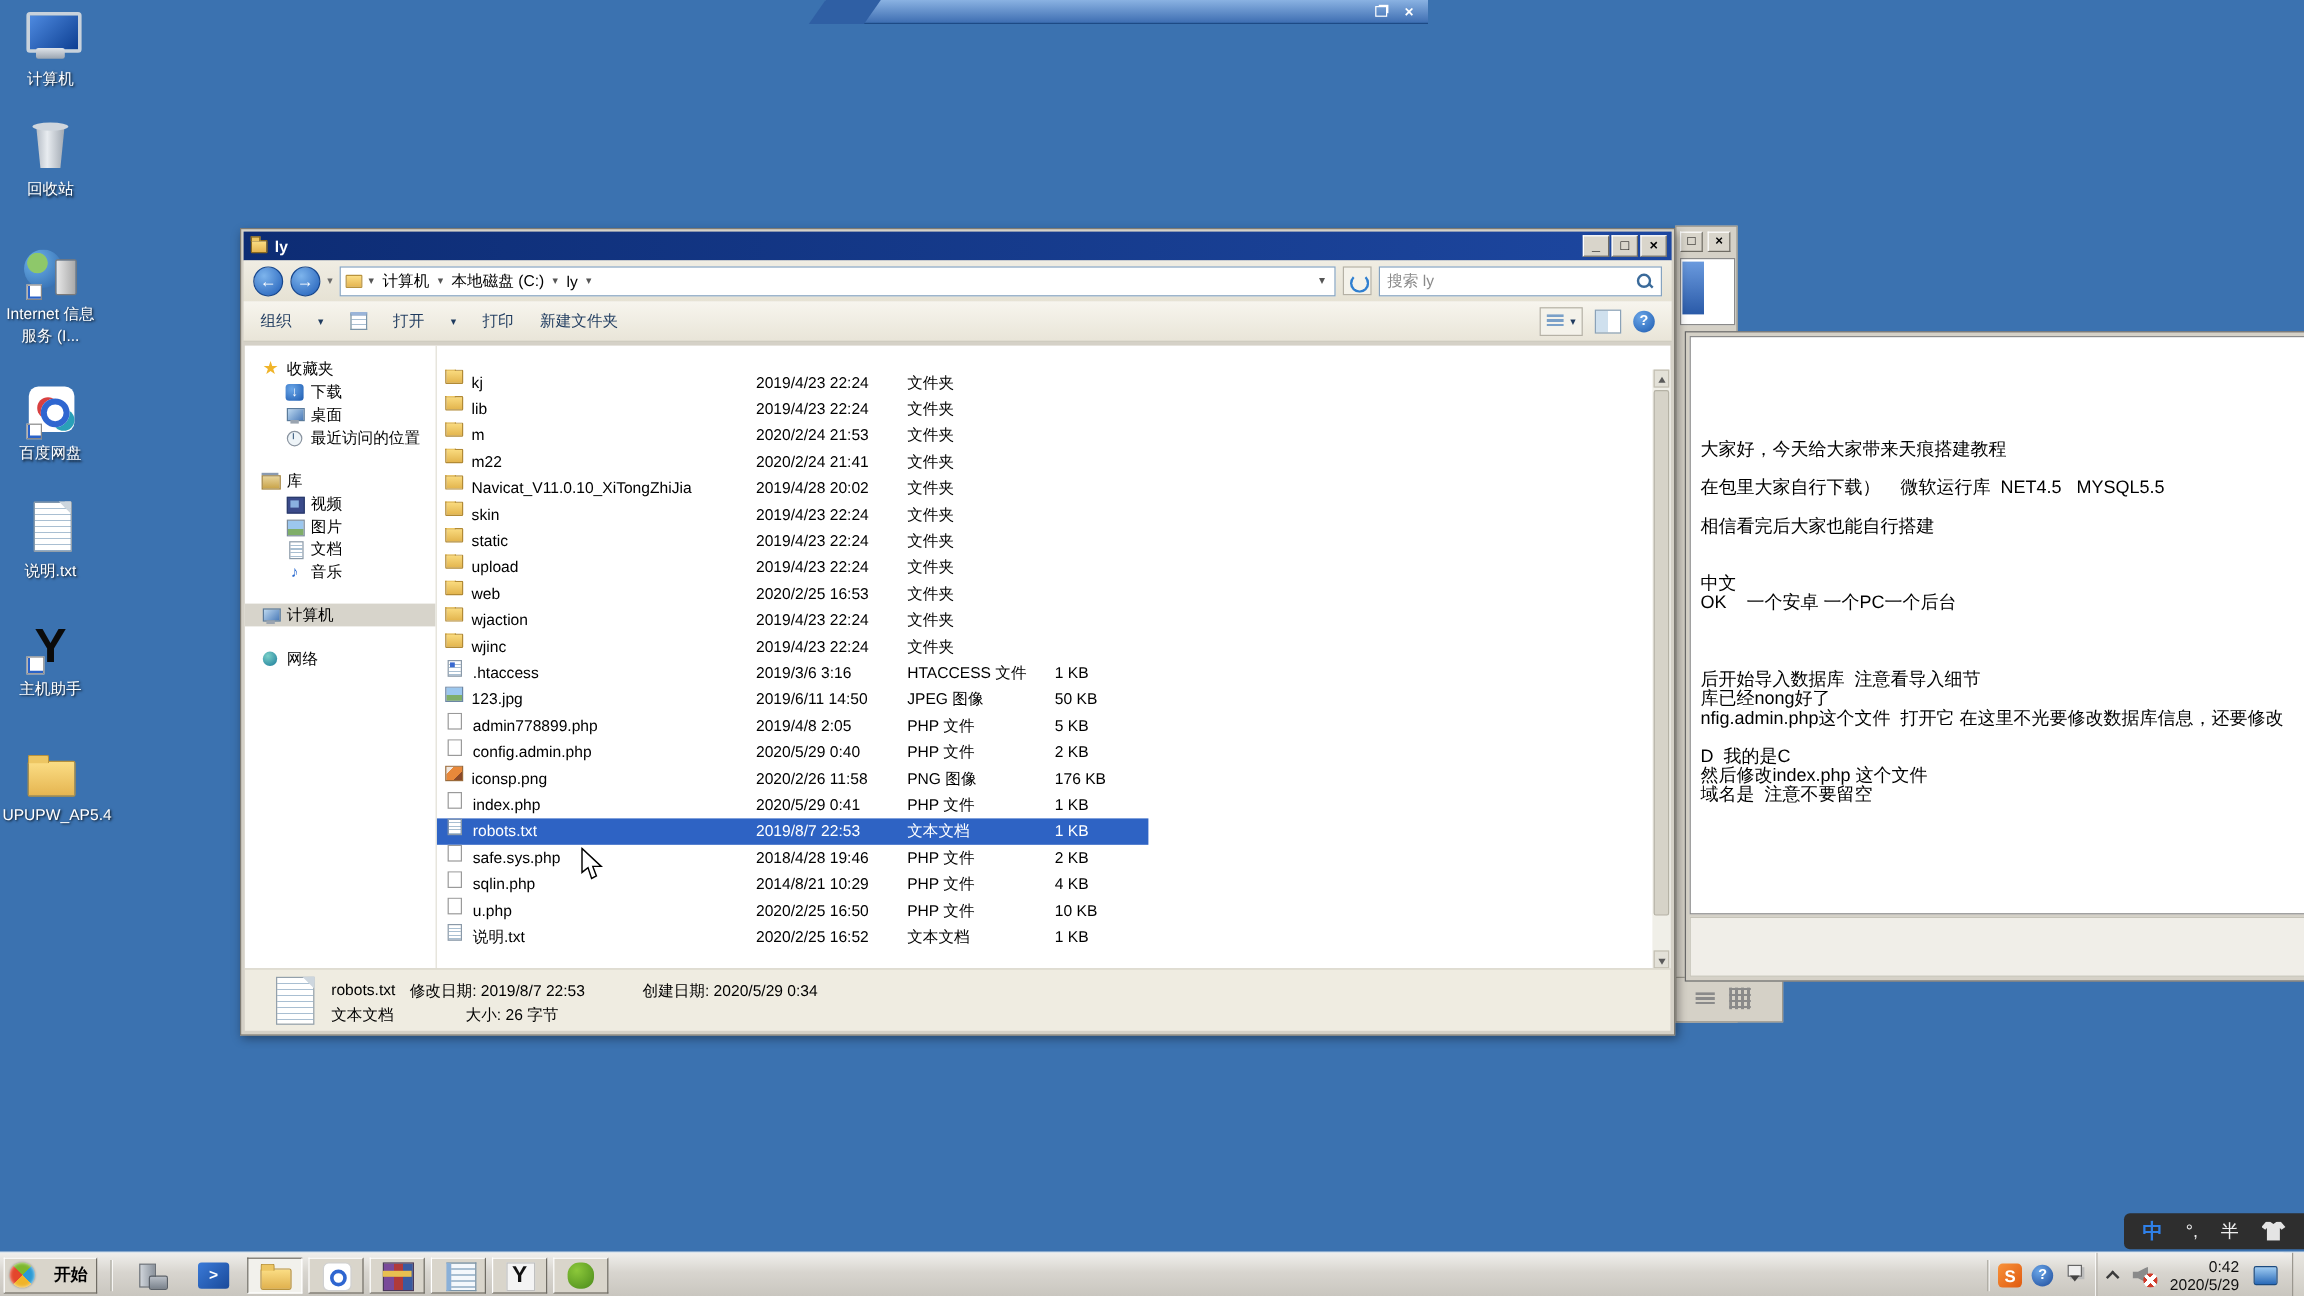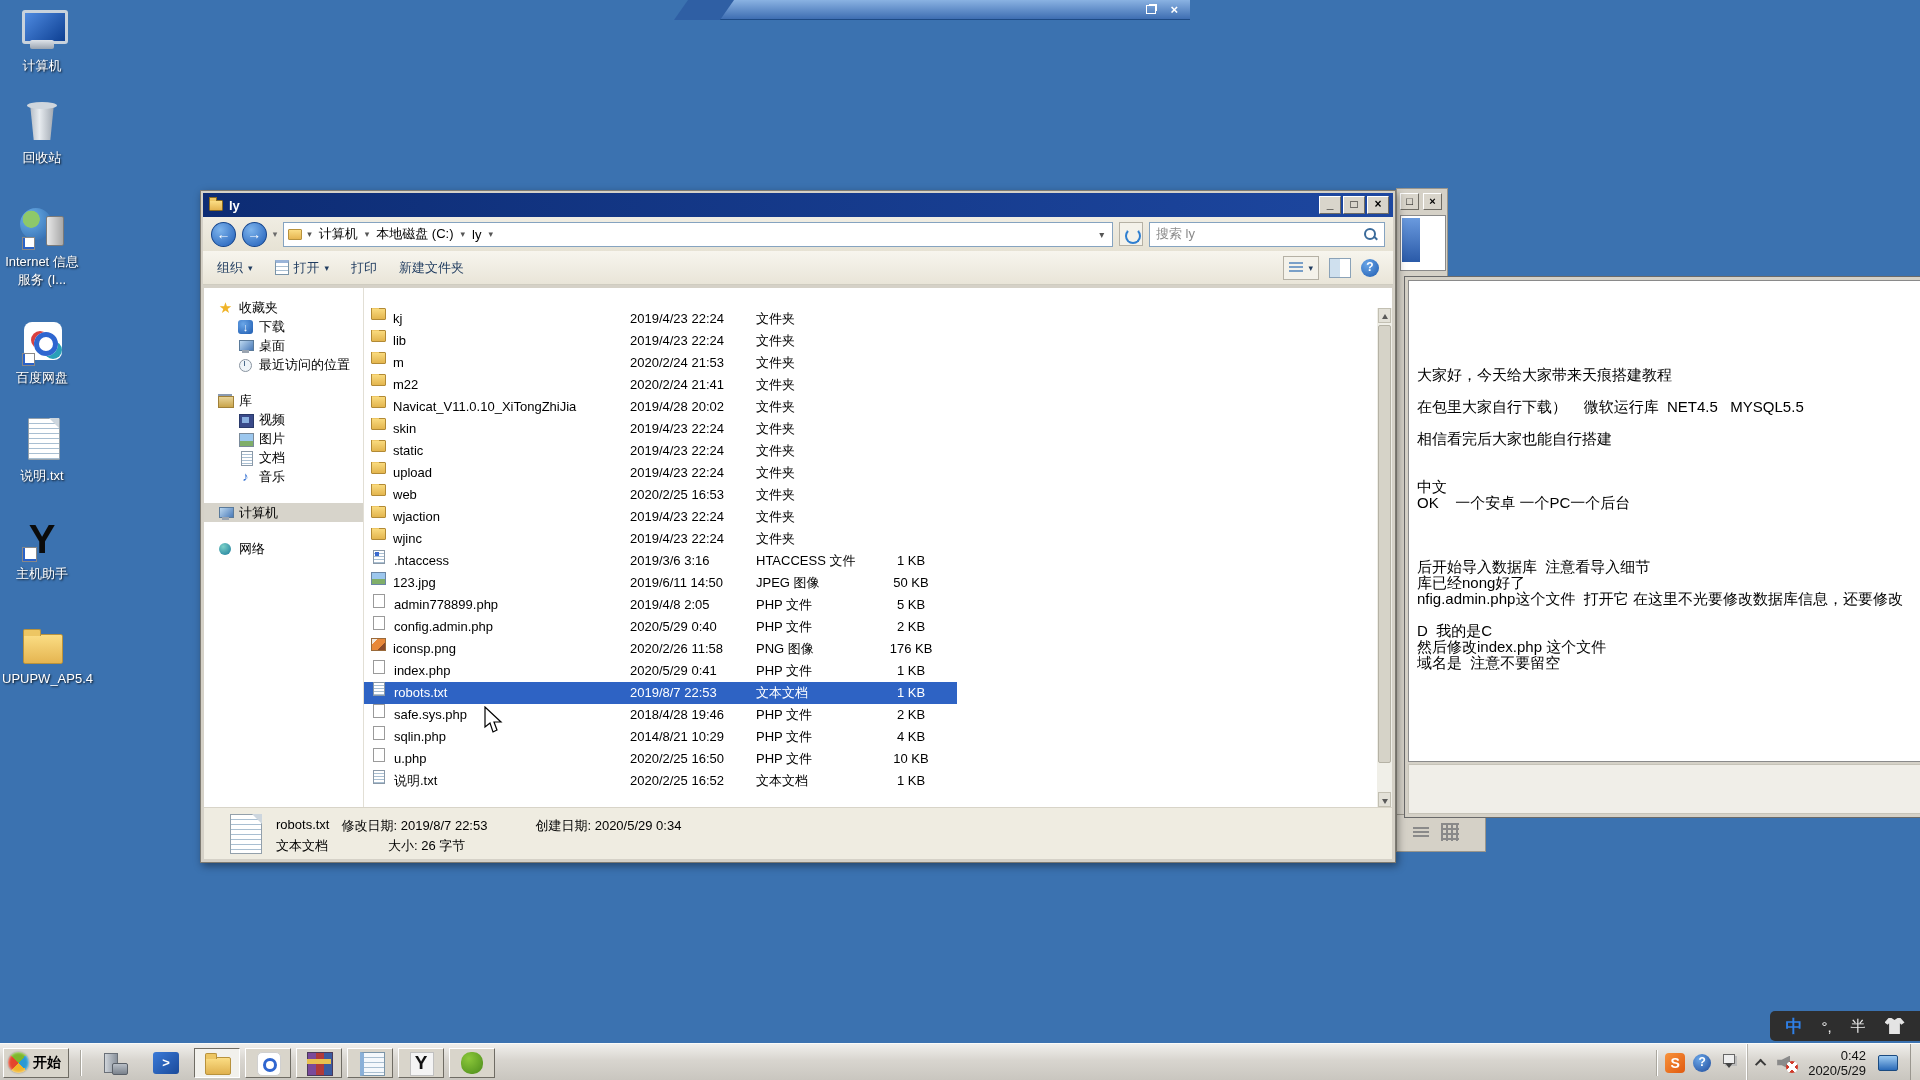--- a/index.html
+++ b/index.html
@@ -64,21 +64,21 @@
 #addrfield .sep{font-size:9px;color:#555}
 #addrfield .addrdrop{margin-left:auto;color:#555;font-size:10px;padding:0 4px}
 #refresh{width:24px;height:24px;border:1px solid #b5b1a5;background:#f4f2ea;position:relative}
 #refresh::before{content:"";position:absolute;left:5px;top:5px;width:12px;height:12px;border:2px solid #2f7fd0;border-radius:50%;border-top-color:transparent}
 #searchbox{flex:0 0 236px;height:25px;background:#fff;border:1px solid #85a3c0;display:flex;align-items:center;padding:0 6px}
 #searchbox .ph{color:#8a8a8a;font-size:13px}
 #searchbox .mag{margin-left:auto;position:relative;width:16px;height:16px}
 #searchbox .mag::before{content:"";position:absolute;left:2px;top:2px;width:8px;height:8px;border:2px solid #3a6a9a;border-radius:50%}
 #searchbox .mag::after{content:"";position:absolute;left:11px;top:11px;width:5px;height:2px;background:#3a6a9a;transform:rotate(45deg)}
 #toolbar{height:34px;background:linear-gradient(#f7f5ee,#e9e5d8);border-bottom:1px solid #cfccc0;display:flex;align-items:center;padding:0 14px;gap:22px;color:#1f3b5f;font-size:13px}
-#toolbar .titem{display:flex;align-items:center;gap:5px}
+#toolbar .titem{display:flex;align-items:center;gap:22px}
 #toolbar .arr{font-size:9px;color:#1f3b5f}
 #toolbar .micnote{width:14px;height:15px;background:repeating-linear-gradient(#fff 0 3px,#a9bfd2 3px 4px);border:1px solid #7a94a8;border-top:3px solid #9ab4d8}
 #toolbar .right{margin-left:auto;display:flex;align-items:center;gap:10px}
 #viewsbtn{display:flex;align-items:center;border:1px solid #b5b1a5;background:#f4f2ea;height:24px;padding:0 5px;gap:5px}
 #viewsbtn .lines{width:14px;height:12px;background:repeating-linear-gradient(#7aa0c8 0 2px,transparent 2px 4px)}
 #prevbtn{width:22px;height:20px;border:1px solid #8aa2b8;background:linear-gradient(90deg,#cfe0ee 50%,#fff 50%)}
 #helpbtn{width:18px;height:18px;border-radius:50%;background:radial-gradient(circle at 35% 30%,#6aa6e8,#1d5bb0);color:#fff;font-size:12px;font-weight:bold;text-align:center;line-height:17px}
 #body{position:absolute;left:3px;top:97px;right:3px;bottom:55px;background:#fff;display:flex}
 #sidebar{width:160px;border-right:1px solid #e2dfd5;padding-top:10px;overflow:hidden}
 .srow{height:19px;display:flex;align-items:center;gap:6px;padding-left:14px;font-size:13px;white-space:nowrap}
@@ -104,21 +104,21 @@
 .sic.network::before{content:"";position:absolute;left:1px;top:1px;width:12px;height:12px;border-radius:50%;background:radial-gradient(circle at 35% 30%,#7ad0c8,#1a7a9a)}
 #listarea{position:relative;flex:1}
 #lheader{display:flex;height:20px;background:#fbfaf6;border-bottom:1px solid #d8d5c9;font-size:12.5px;color:#333}
 #lheader span{border-right:1px solid #e4e1d6;padding:2px 0 0 8px}
 #lheader .h-name{width:266px}#lheader .h-date{width:126px}#lheader .h-type{width:123px}#lheader .h-size{width:78px}
 #lheader .sort{color:#9a9a9a;font-size:9px;margin-left:4px}
 #files{position:absolute;left:0;top:20px;right:15px;bottom:0;overflow:hidden}
 .frow{display:flex;height:22px;line-height:22px;width:593px;font-size:13px}
 .frow.selected{background:#2e63c4;color:#fff}
 .cn{width:266px;padding-left:7px;display:flex;align-items:flex-start;gap:7px;overflow:hidden;white-space:nowrap}
-.cd{width:126px;white-space:nowrap}.ct{width:123px;white-space:nowrap}.cs{width:70px;text-align:center;padding-right:6px;white-space:nowrap}
+.cd{width:126px;white-space:nowrap}.ct{width:123px;white-space:nowrap}.cs{width:70px;text-align:left;padding-right:6px;white-space:nowrap}
 .fi{width:15px;height:12px;position:relative;flex:none}
 .fi.folder{background:linear-gradient(#f9da7e,#e3b54e);border:1px solid #b28a35;border-radius:1px}
 .fi.folder::before{content:"";position:absolute;left:-1px;top:-4px;width:7px;height:3px;background:#edc663;border:1px solid #b28a35;border-bottom:none}
 .fi.phpfile,.fi.pscfile{background:#fff;border:1px solid #9a9a9a;height:14px;width:12px;margin:0 2px}
 .fi.textdoc,.fi.htaccess{background:repeating-linear-gradient(#fff 0 2px,#a9bfd2 2px 3px);border:1px solid #8a99a8;height:14px;width:12px;margin:0 2px}
 .fi.htaccess::after{content:"";position:absolute;left:1px;top:1px;width:4px;height:4px;background:#3a6ad0}
 .fi.jpeg{background:linear-gradient(#9cc7ee 55%,#7fae69 55%);border:1px solid #6b86a5;height:13px}
 .fi.png{background:linear-gradient(135deg,#f0e8e0 25%,#e8883a 25% 70%,#8a4a2a 70%);border:1px solid #9a6a3a;height:13px}
 #vscroll{position:absolute;right:0;top:20px;bottom:0;width:15px;background:#f0efe8}
 #vscroll .up,#vscroll .dn{position:absolute;left:1px;width:13px;height:15px;background:#e3e1d8;border:1px solid #c2bfb2}
@@ -129,21 +129,21 @@
 #details{position:absolute;left:3px;bottom:3px;right:3px;height:52px;background:#efece1;border-top:1px solid #d8d4c8;font-size:13px}
 #details .bigicon{position:absolute;left:26px;top:6px;width:32px;height:40px;background:repeating-linear-gradient(#fff 0 4px,#a9bfd2 4px 5px);border:1px solid #93a0ab}
 #details .bigicon::before{content:"";position:absolute;right:-1px;top:-1px;border:5px solid #cdd6de;border-left-color:transparent;border-bottom-color:transparent}
 #details .l1{position:absolute;left:72px;top:9px;display:flex;gap:12px}
 #details .l1 .created{margin-left:36px}
 #details .l2{position:absolute;left:72px;top:29px;display:flex}
 #details .l2 .dsize{margin-left:60px}
 
 #taskbar{position:absolute;left:0;bottom:0;width:1920px;height:37px;background:linear-gradient(#f0efec,#d8d5cf 45%,#c9c6bf);border-top:1px solid #fafaf8}
 #tleft{position:absolute;left:3px;top:3px;height:31px;display:flex;align-items:center;gap:5px}
-#startbtn{display:flex;align-items:center;gap:4px;height:30px;padding:0 7px 0 4px;background:#d9d5cb;border:1px solid #fff;border-right-color:#6f6c64;border-bottom-color:#6f6c64;font-size:14px;font-weight:bold}
+#startbtn{display:flex;align-items:center;gap:16px;height:30px;padding:0 7px 0 4px;background:#d9d5cb;border:1px solid #fff;border-right-color:#6f6c64;border-bottom-color:#6f6c64;font-size:14px;font-weight:bold}
 .orb{width:21px;height:21px;border-radius:50%;background:conic-gradient(from -45deg,#7db72c 0 25%,#2a9ad4 0 50%,#f0b429 0 75%,#e4462c 0 100%);box-shadow:inset 0 0 3px rgba(255,255,255,.8),0 0 2px rgba(0,0,0,.4)}
 #tleft .tsep{width:1px;height:26px;background:#aaa79e;box-shadow:1px 0 0 #fff;margin:0 6px}
 .tbtn{width:46px;height:30px;display:flex;align-items:center;justify-content:center;background:#d9d5cb;border:1px solid #fff;border-right-color:#6f6c64;border-bottom-color:#6f6c64}
 .tbtn.plain{border-color:transparent;background:transparent}
 .tbtn.active{background:#f2f1ec;border:1px solid #6f6c64;border-right-color:#fff;border-bottom-color:#fff}
 .tic{position:relative;width:26px;height:24px}
 .tic .glyph{position:absolute;inset:0;display:flex;align-items:center;justify-content:center;font-weight:bold}
 .tic.server-manager::before{content:"";position:absolute;left:2px;top:2px;width:12px;height:18px;background:linear-gradient(90deg,#cfd4da,#8a929c);border:1px solid #6a7078}
 .tic.server-manager::after{content:"";position:absolute;left:10px;top:12px;width:14px;height:10px;background:linear-gradient(#b8bec6,#7a828c);border:1px solid #5a6068;border-radius:2px}
 .tic.powershell::before{content:"";position:absolute;left:0;top:1px;width:26px;height:22px;background:linear-gradient(135deg,#3a7ad8,#1a4a9a);border-radius:3px}

